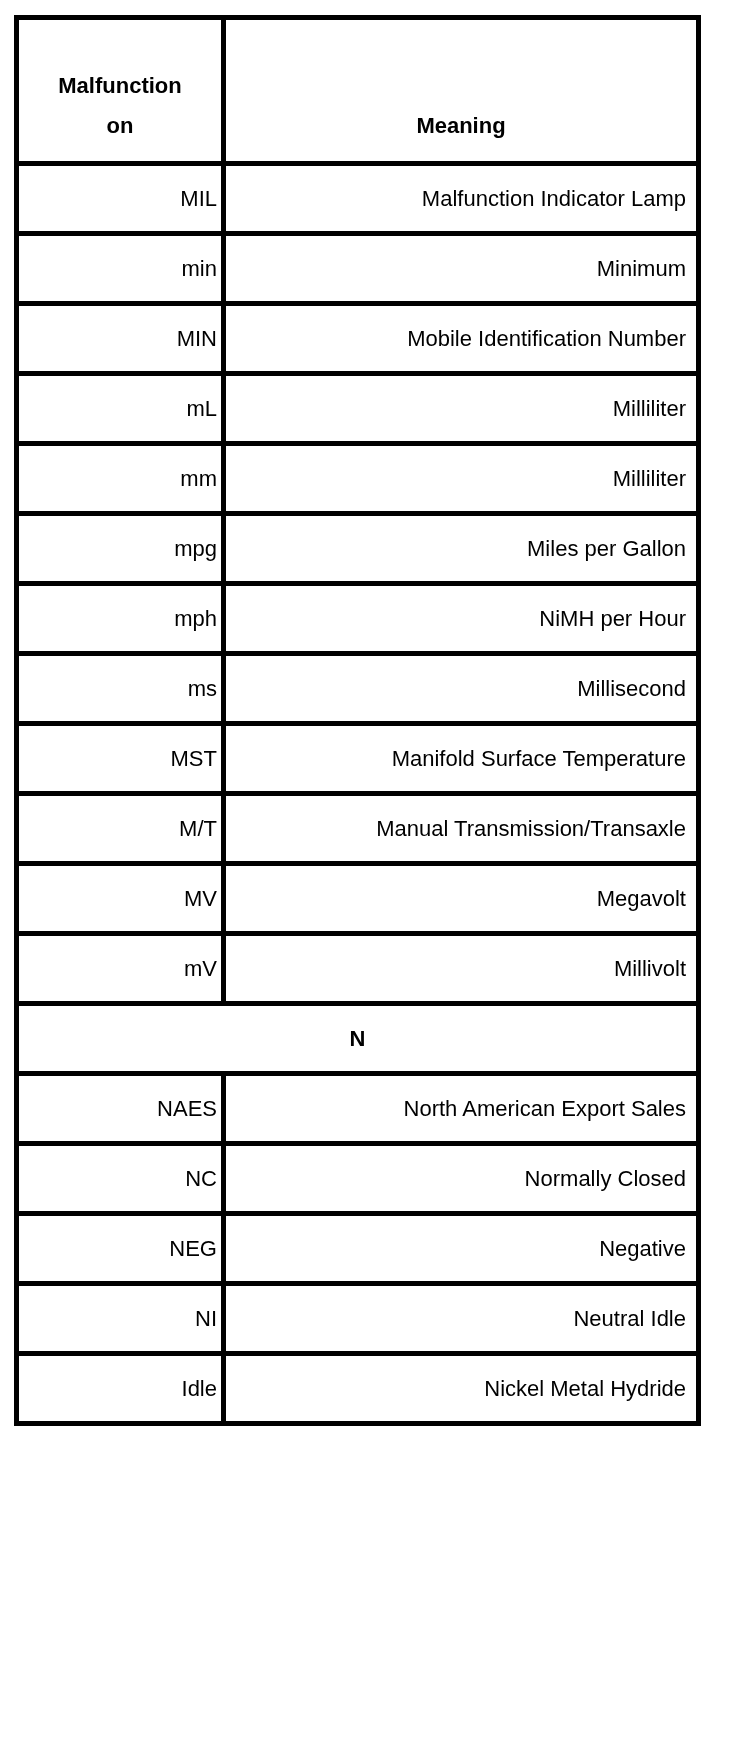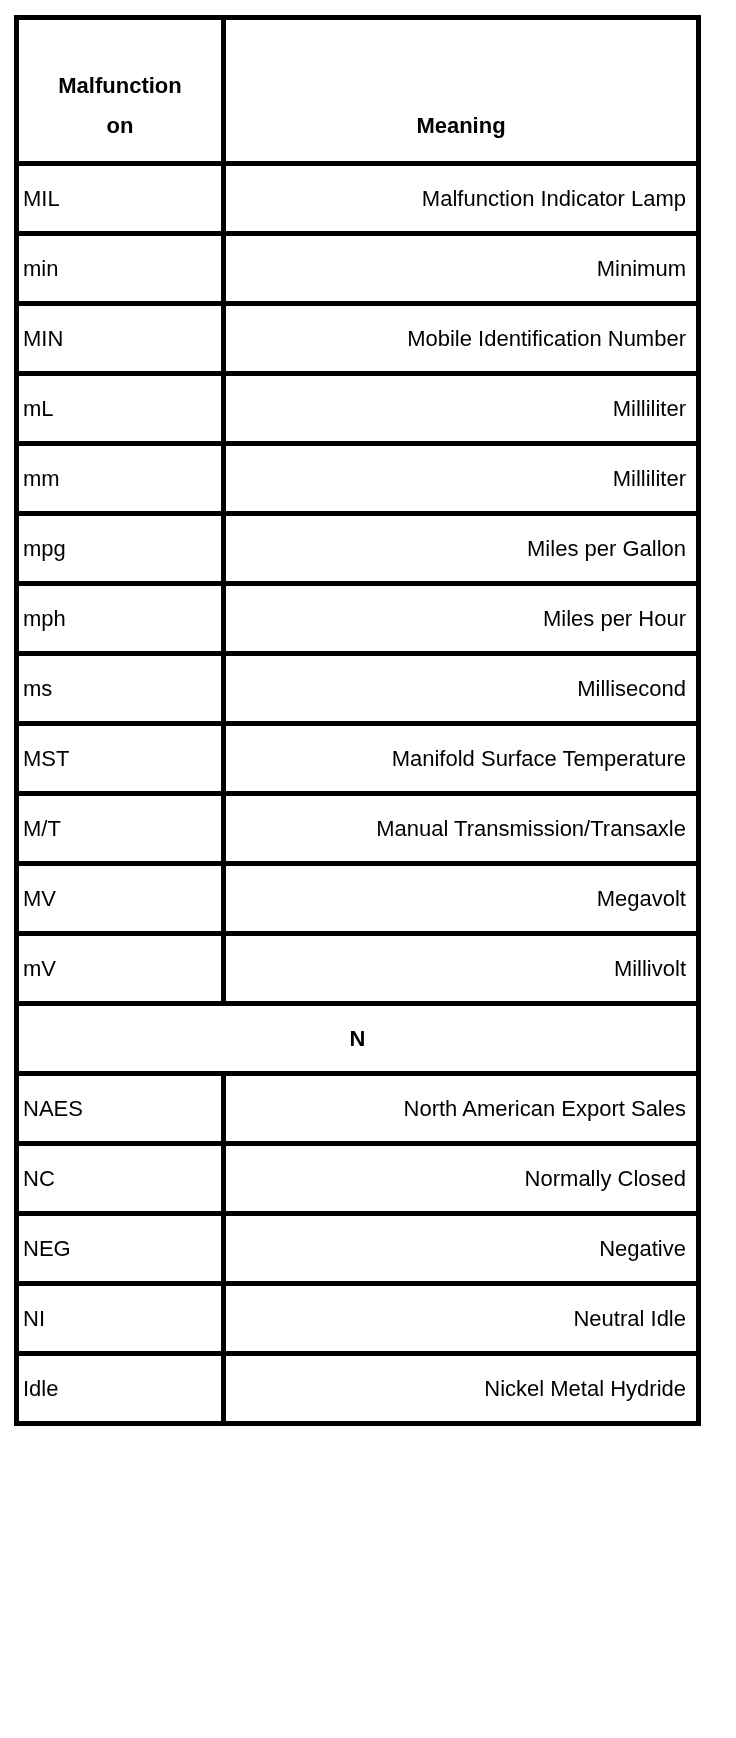--- a/index.html
+++ b/index.html
@@ -41,21 +41,21 @@
     text-align: center;
     padding: 0 6px 14px 6px;
     white-space: pre-line;
     line-height: 1.85;
   }
 
   
   tr.data-row { height: 70px; }
   tr.data-row.tall { height: 145px; }
   td.abbr-cell {
-    text-align: left;
+    text-align: right;
     vertical-align: middle;
     padding: 0 4px;
   }
   td.meaning-cell {
     text-align: right;
     vertical-align: middle;
     padding: 0 10px 0 17px;
     white-space: pre-line;
     line-height: 2.0;
   }
@@ -103,21 +103,21 @@
       <tr class="data-row">
         <td class="abbr-cell">mm</td>
         <td class="meaning-cell">Milliliter</td>
       </tr>
       <tr class="data-row">
         <td class="abbr-cell">mpg</td>
         <td class="meaning-cell">Miles per Gallon</td>
       </tr>
       <tr class="data-row">
         <td class="abbr-cell">mph</td>
-        <td class="meaning-cell">Miles per Hour</td>
+        <td class="meaning-cell">NiMH per Hour</td>
       </tr>
       <tr class="data-row">
         <td class="abbr-cell">ms</td>
         <td class="meaning-cell">Millisecond</td>
       </tr>
       <tr class="data-row">
         <td class="abbr-cell">MST</td>
         <td class="meaning-cell">Manifold Surface Temperature</td>
       </tr>
       <tr class="data-row">

